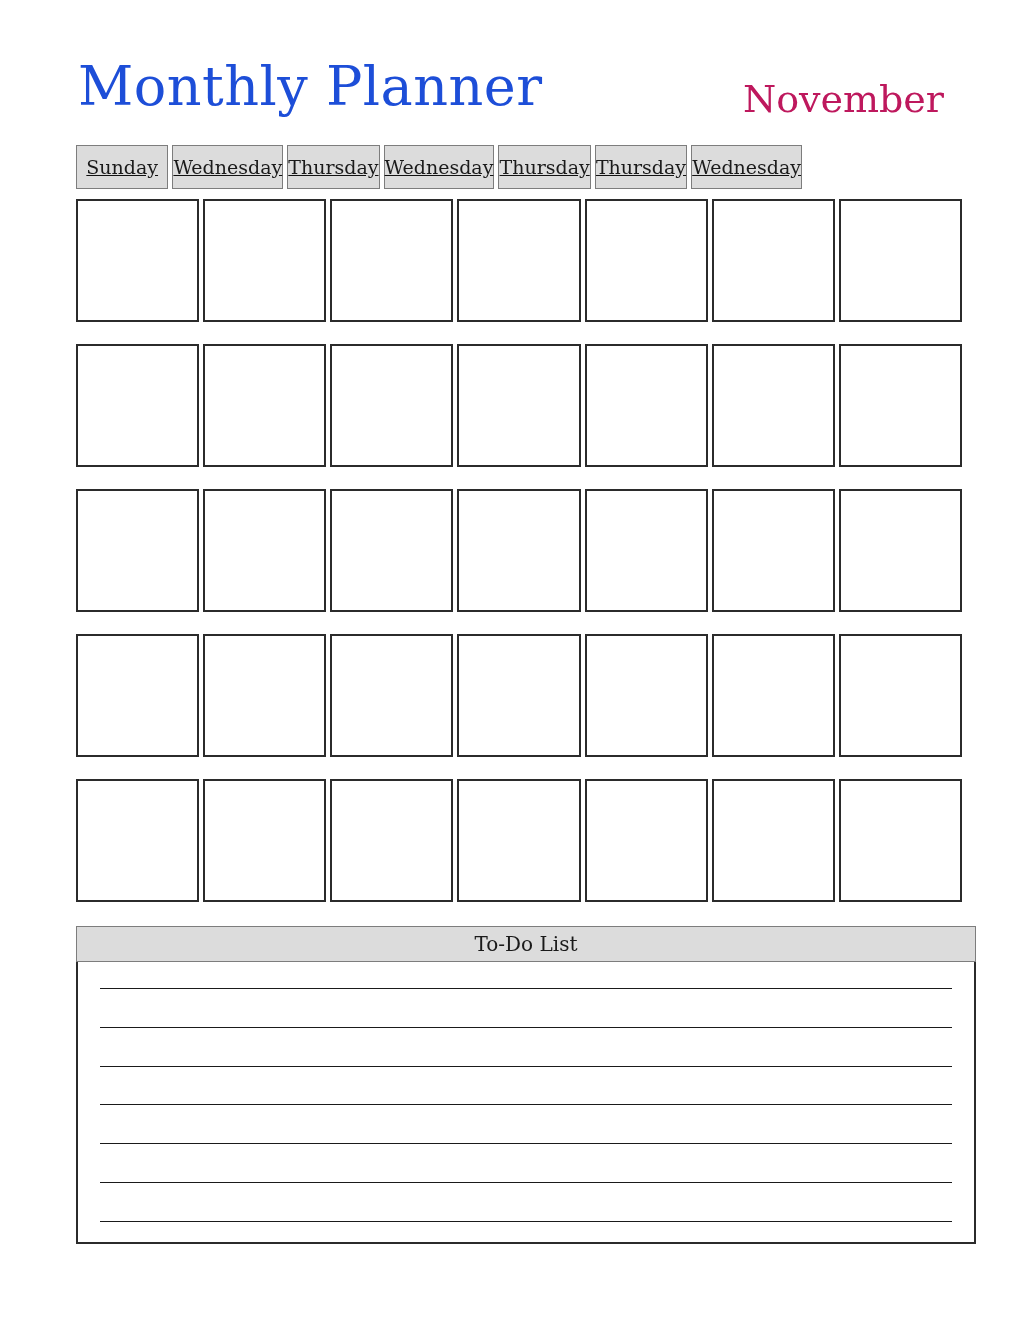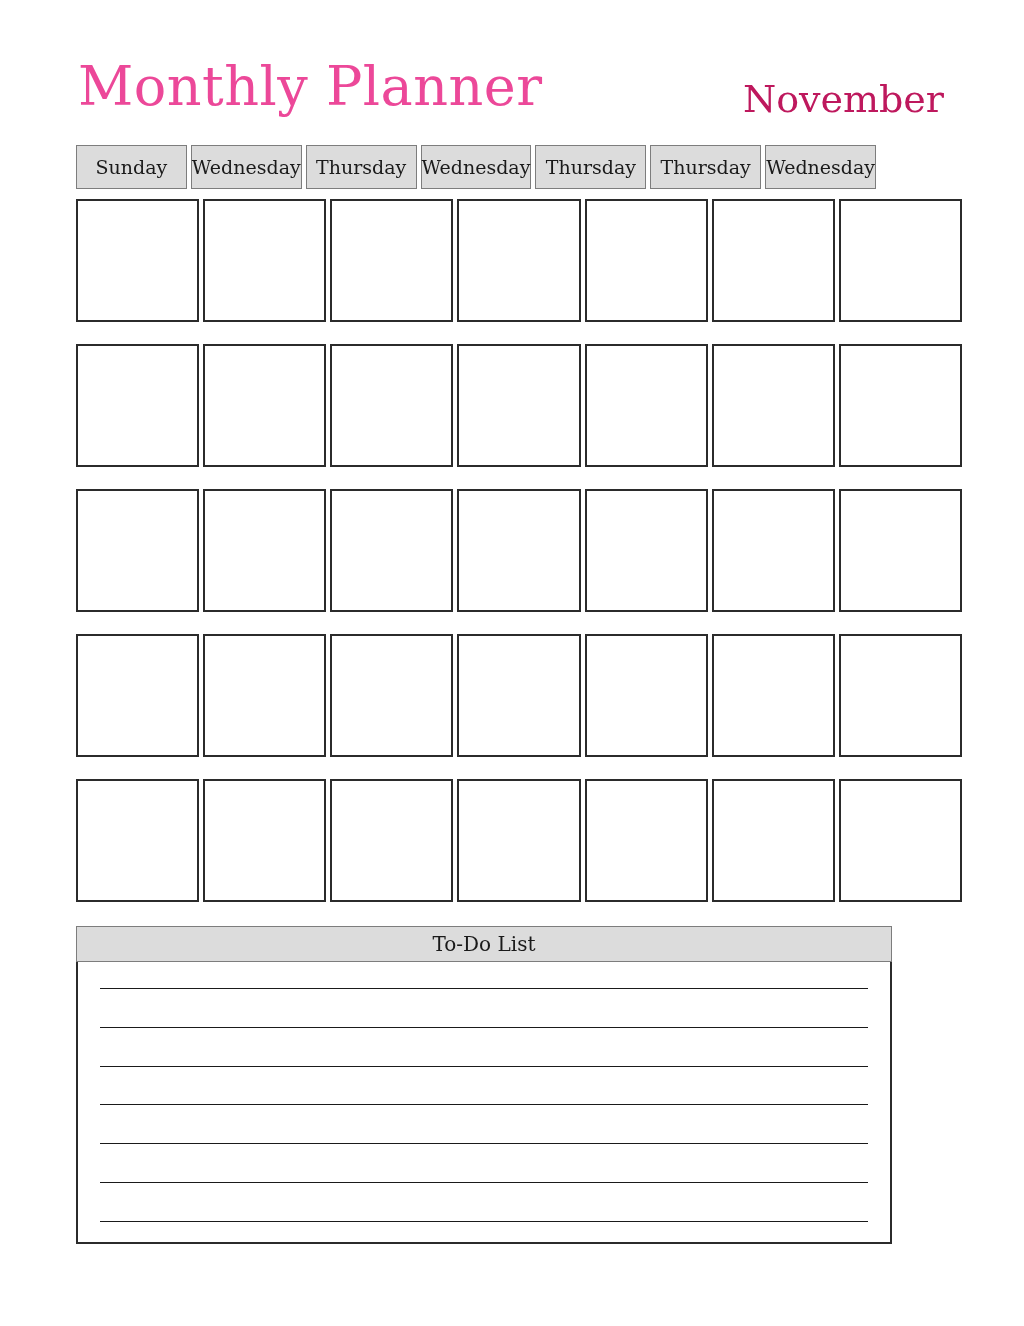--- a/index.html
+++ b/index.html
@@ -34,43 +34,44 @@
   }
   .title {
     position: absolute;
     left: 2px;
     top: 0px;
     font-size: 54px;
     line-height: 62px;
     font-family: "DejaVu Serif", serif;
     font-weight: 400;
     letter-spacing: 0.5px;
-    color: #ec4899;
+    color: #1d4ed8;
     white-space: nowrap;
   }
   .month {
     position: absolute;
     right: 18px;
     top: 20px;
     font-size: 38px;
     line-height: 46px;
     font-family: "DejaVu Serif", serif;
     font-weight: 400;
     color: #be185d;
     white-space: nowrap;
   }
 
   
   .weekdays {
     position: absolute;
     left: 76px;
     top: 145px;
-    width: 800px;
+    width: 726px;
     display: flex;
     gap: 4px;
+    text-decoration: underline;
   }
   .weekday {
     flex: 1 1 0;
     height: 44px;
     background: #dcdcdc;
     border: 1px solid #7d7d7d;
     box-sizing: border-box;
     display: flex;
     align-items: center;
     justify-content: center;
@@ -101,21 +102,21 @@
     border: 2px solid #2b2b2b;
     box-sizing: border-box;
     background: #ffffff;
   }
 
   
   .panels {
     position: absolute;
     left: 76px;
     top: 926px;
-    width: 816px;
+    width: 900px;
     display: flex;
     gap: 30px;
   }
   .panel {
     flex: 1 1 0;
     display: flex;
     flex-direction: column;
   }
   .panel-header {
     height: 36px;

